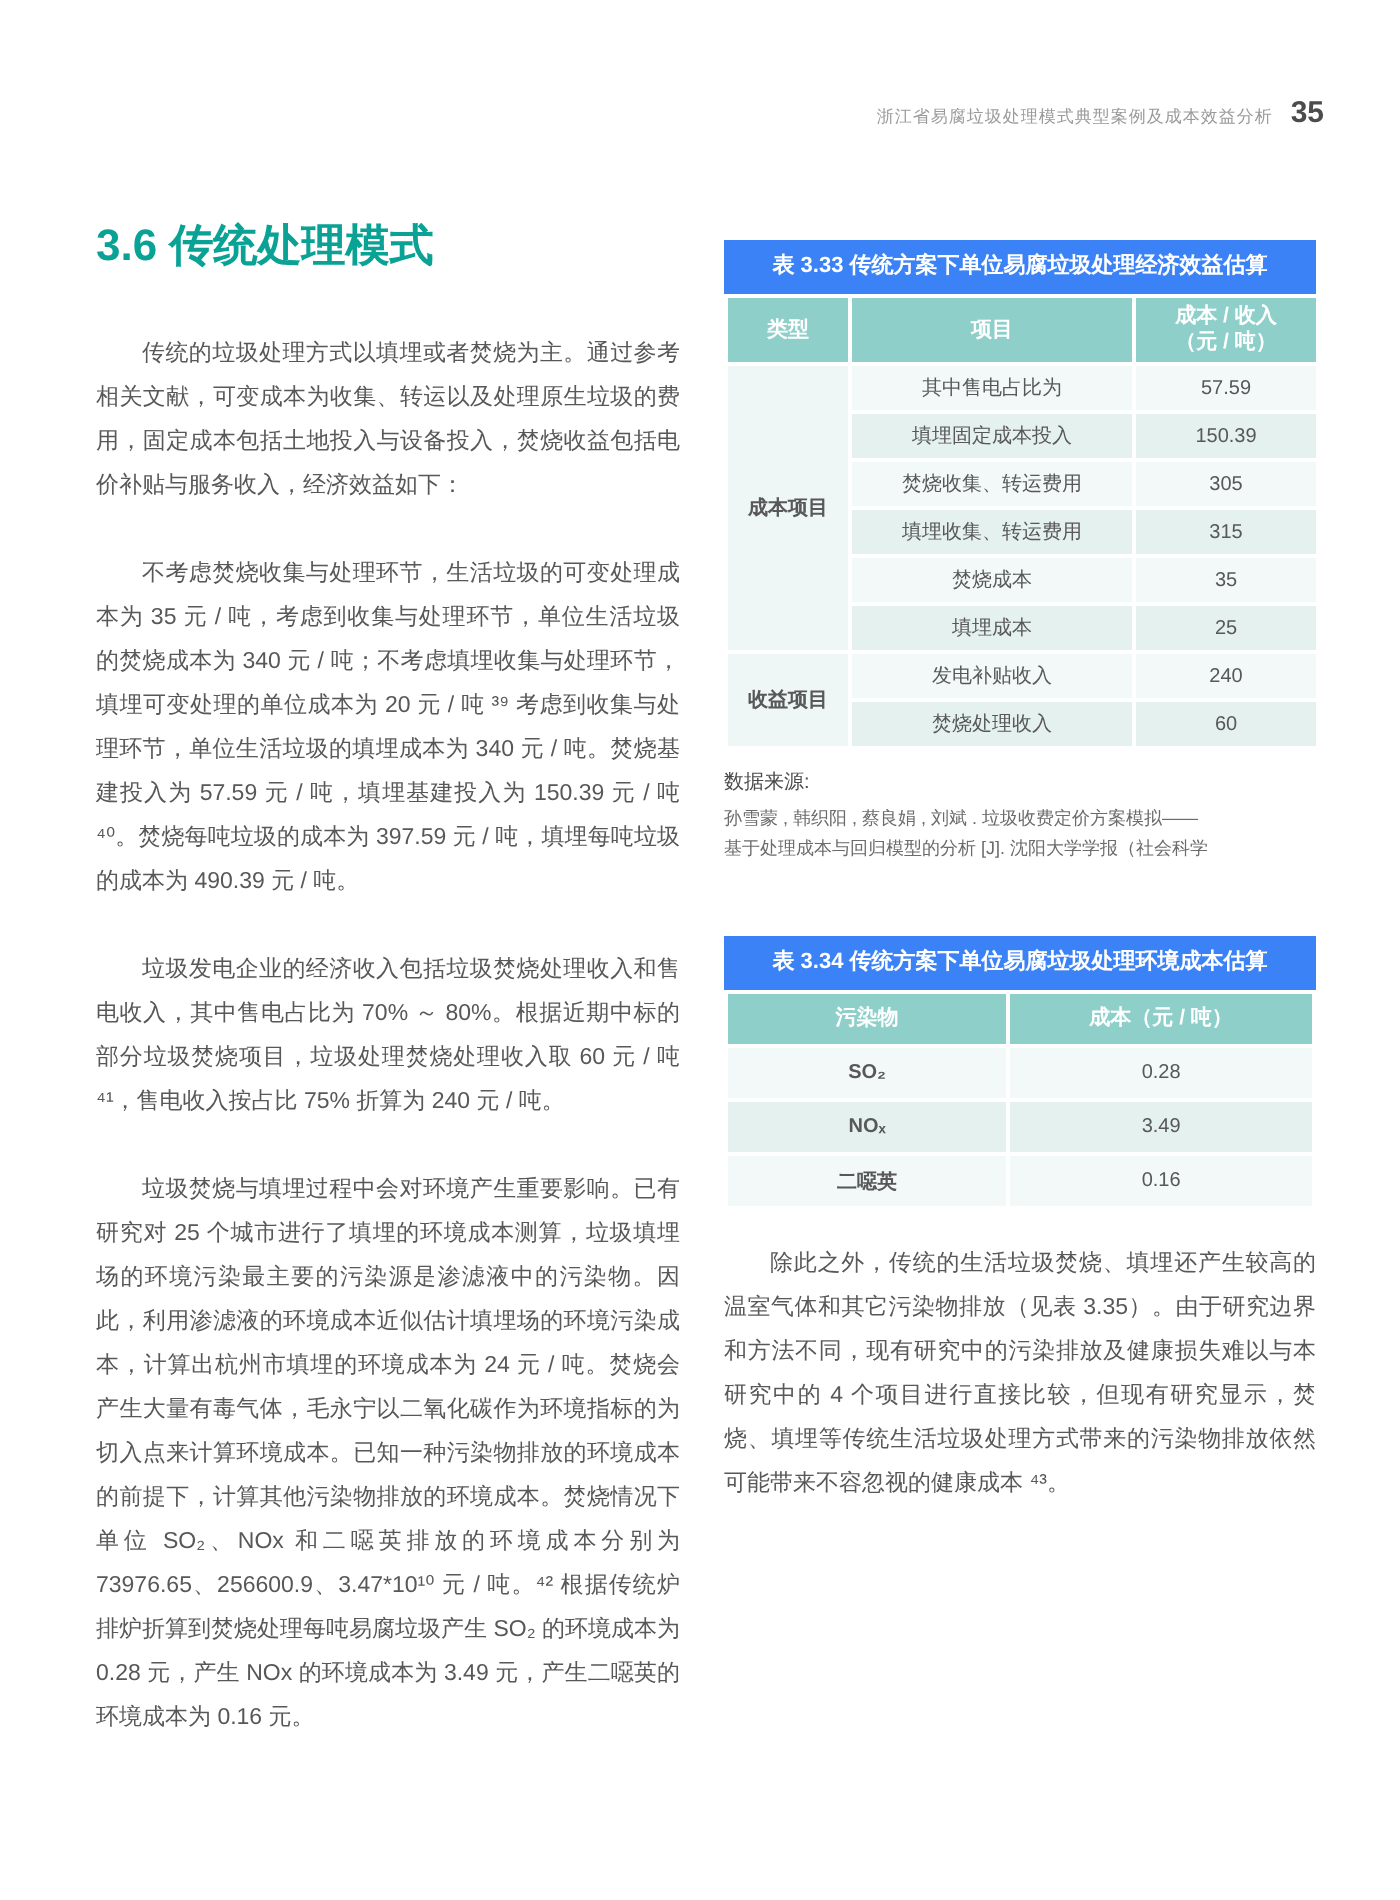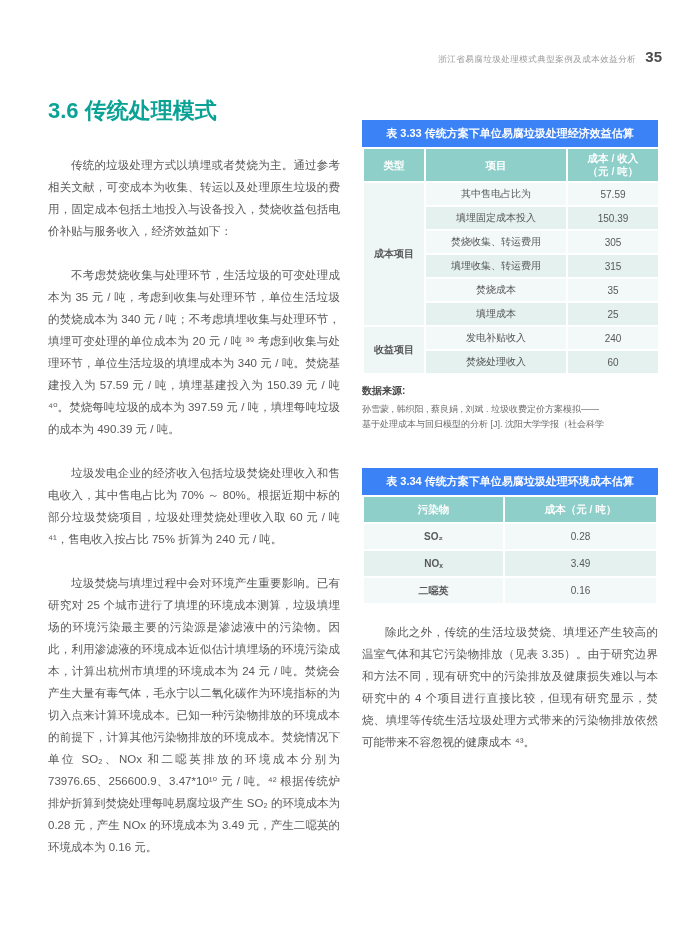--- a/index.html
+++ b/index.html
@@ -7,21 +7,21 @@
     position:relative; width:700px; height:950px; background:#ffffff;
     font-family:"Liberation Sans","DejaVu Sans",sans-serif; overflow:hidden;
     color:#565656;
   }
   
   .page-header {position:absolute; top:48px; right:38px; display:flex; align-items:baseline; gap:9px;}
   .running-head {font-size:8.5px; color:#9a9a9a; letter-spacing:0.5px;}
   .page-num {font-size:15px; font-weight:bold; color:#4c4c4c;}
 
   
-  .col-left {position:absolute; left:48px; top:98px; width:292px;}
+  .col-left {position:absolute; left:48px; top:110px; width:292px;}
   .section-heading {font-size:22px; line-height:26px; color:#0ba296; font-weight:bold; margin:0 0 30px 0;}
   .body-par {font-size:11.5px; line-height:22px; color:#585858; text-align:justify; text-indent:2em; margin:0 0 22px 0;}
 
   
   .col-right {position:absolute; left:362px; top:120px; width:296px;}
   .tbl-title {background:#3b82f6; color:#ffffff; font-weight:bold; font-size:11px;
               height:27px; line-height:27px; text-align:center;}
   table {width:100%; border-collapse:collapse; table-layout:fixed;}
   th, td {border:2px solid #ffffff; text-align:center; padding:0 3px;}
   th {background:#8ecfc9; color:#ffffff; font-weight:bold; font-size:10.5px; line-height:13px;}
@@ -30,21 +30,21 @@
   .t334 th {height:25px;}
   .t334 td {height:25px; font-size:10px; color:#585858;}
   .type-cell {color:#2fa9a1; font-weight:bold; background:#eef7f6 !important; font-size:10px;}
   .row-a td {background:#f2f9f8;}
   .row-b td {background:#e4f1ef;}
   .pollutant {color:#2fa9a1; font-weight:bold;}
   .col-type {width:62px;} .col-item {width:142px;} .col-val {width:92px;}
   .col-pol {width:48%;} .col-cost {width:52%;}
 
   .source-note {margin-top:9px;}
-  .src-label {font-size:10px; font-weight:bold; color:#4a4a4a; margin-bottom:4px;}
+  .src-label {font-size:10px; font-weight:normal; color:#4a4a4a; margin-bottom:4px;}
   .src-line {font-size:9px; color:#6b6b6b; line-height:15px;}
 
   .tbl2 {margin-top:36px;}
   .closing-par {margin-top:16px; margin-bottom:0;}
 </style>
 </head>
 <body>
 
 <div class="page">
 

